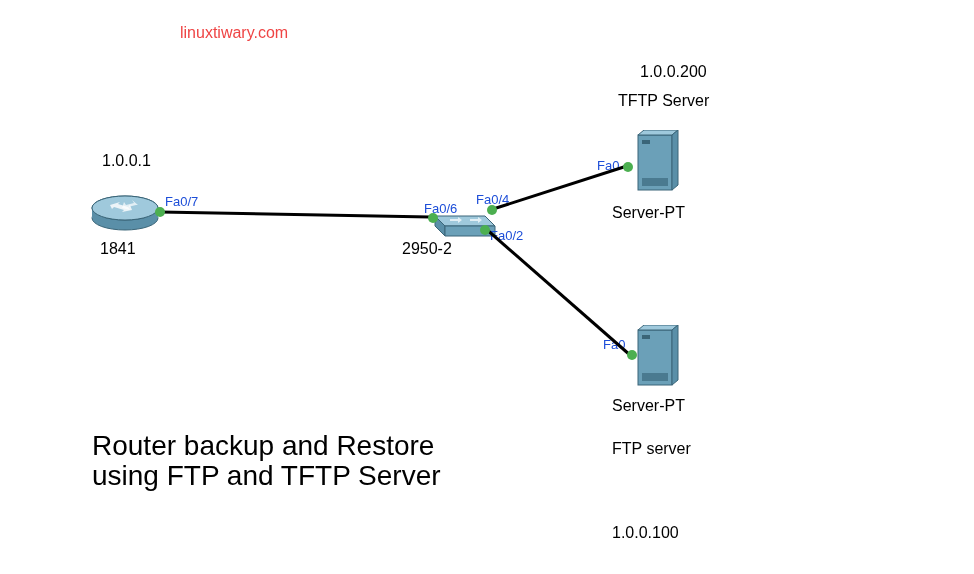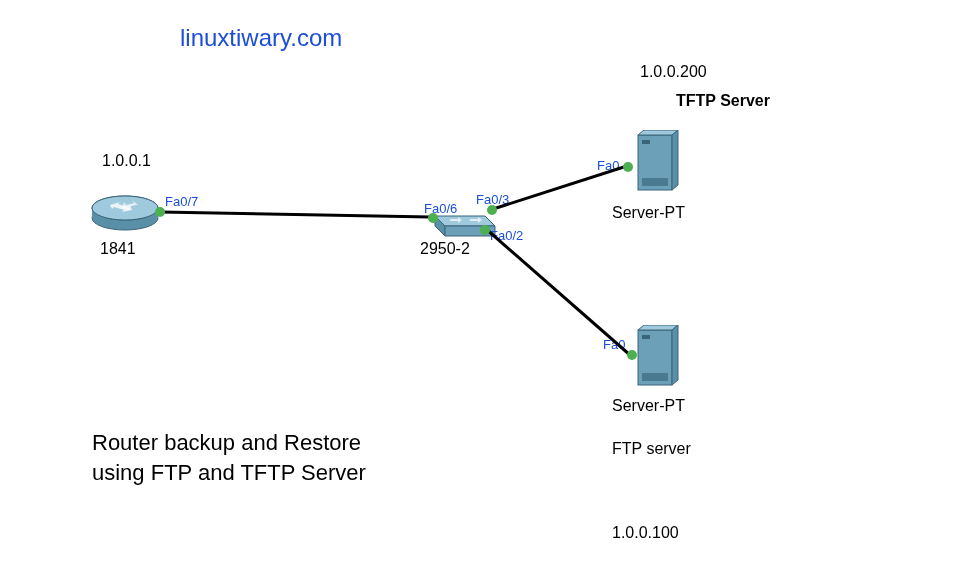--- a/index.html
+++ b/index.html
@@ -11,26 +11,26 @@
       position: relative;
       overflow: hidden;
     }
     .label {
       position: absolute;
       font-size: 16px;
       color: #000;
     }
     .title {
       position: absolute;
-      font-size: 24px;
-      color: #1d4ed8;
+      font-size: 16px;
+      color: #ef4444;
     }
     .subtitle {
       position: absolute;
-      font-size: 22px;
+      font-size: 28px;
       color: #000;
     }
     .port-label {
       position: absolute;
       font-size: 13px;
       color: #1d4ed8;
     }
     .device {
       position: absolute;
     }
@@ -80,39 +80,39 @@
 
 <div class="device" style="left:430px; top:208px;">
   <svg width="70" height="30">
     <path d="M5 8 L55 8 L65 18 L15 18 Z" fill="#9fc9dc" stroke="#3a6578" stroke-width="1"></path>
     <path d="M5 8 L5 18 L15 28 L15 18 Z" fill="#5a8fa8" stroke="#3a6578" stroke-width="1"></path>
     <path d="M15 18 L65 18 L65 28 L15 28 Z" fill="#6ba0b8" stroke="#3a6578" stroke-width="1"></path>
     <path d="M20 11 L28 11 L28 9 L32 12 L28 15 L28 13 L20 13 Z" fill="#fff" opacity="0.7"></path>
     <path d="M40 11 L48 11 L48 9 L52 12 L48 15 L48 13 L40 13 Z" fill="#fff" opacity="0.7"></path>
   </svg>
 </div>
-<div class="label" style="left:420px; top:240px;">2950-2</div>
+<div class="label" style="left:402px; top:240px;">2950-2</div>
 <div class="port-label" style="left:424px; top:201px;">Fa0/6</div>
 <div class="port-label" style="left:490px; top:228px;">Fa0/2</div>
-<div class="port-label" style="left:476px; top:192px;">Fa0/3</div>
+<div class="port-label" style="left:476px; top:192px;">Fa0/4</div>
 <div class="link-dot" style="left:428px; top:213px;"></div>
 <div class="link-dot" style="left:487px; top:205px;"></div>
 <div class="link-dot" style="left:480px; top:225px;"></div>
 
 <div class="device" style="left:630px; top:130px;">
   <svg width="50" height="70">
     <rect x="8" y="5" width="34" height="55" fill="#6ba0b8" stroke="#3a6578" stroke-width="1"></rect>
     <path d="M8 5 L14 0 L48 0 L42 5 Z" fill="#9fc9dc" stroke="#3a6578" stroke-width="1"></path>
     <path d="M42 5 L48 0 L48 55 L42 60 Z" fill="#5a8fa8" stroke="#3a6578" stroke-width="1"></path>
     <rect x="12" y="10" width="8" height="4" fill="#3a6578"></rect>
     <rect x="12" y="48" width="26" height="8" fill="#4a7a90"></rect>
   </svg>
 </div>
 <div class="label" style="left:640px; top:63px;">1.0.0.200</div>
-<div class="label" style="left:676px; top:92px;font-weight:bold;">TFTP Server</div>
+<div class="label" style="left:618px; top:92px;">TFTP Server</div>
 <div class="label" style="left:612px; top:204px;">Server-PT</div>
 <div class="port-label" style="left:597px; top:158px;">Fa0</div>
 <div class="link-dot" style="left:623px; top:162px;"></div>
 
 <div class="device" style="left:630px; top:325px;">
   <svg width="50" height="70">
     <rect x="8" y="5" width="34" height="55" fill="#6ba0b8" stroke="#3a6578" stroke-width="1"></rect>
     <path d="M8 5 L14 0 L48 0 L42 5 Z" fill="#9fc9dc" stroke="#3a6578" stroke-width="1"></path>
     <path d="M42 5 L48 0 L48 55 L42 60 Z" fill="#5a8fa8" stroke="#3a6578" stroke-width="1"></path>
     <rect x="12" y="10" width="8" height="4" fill="#3a6578"></rect>

